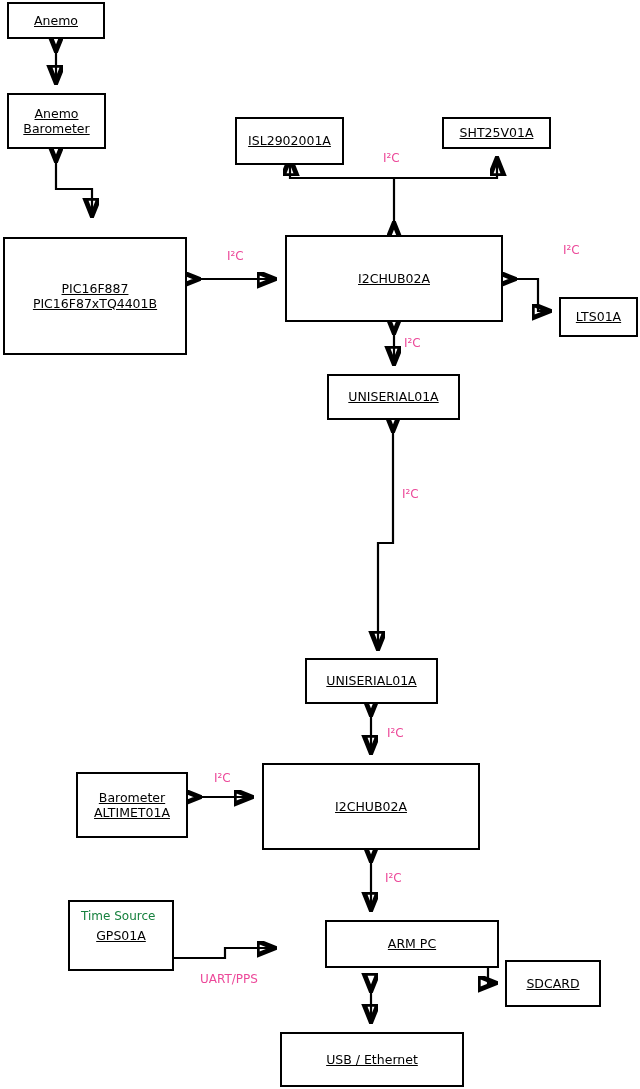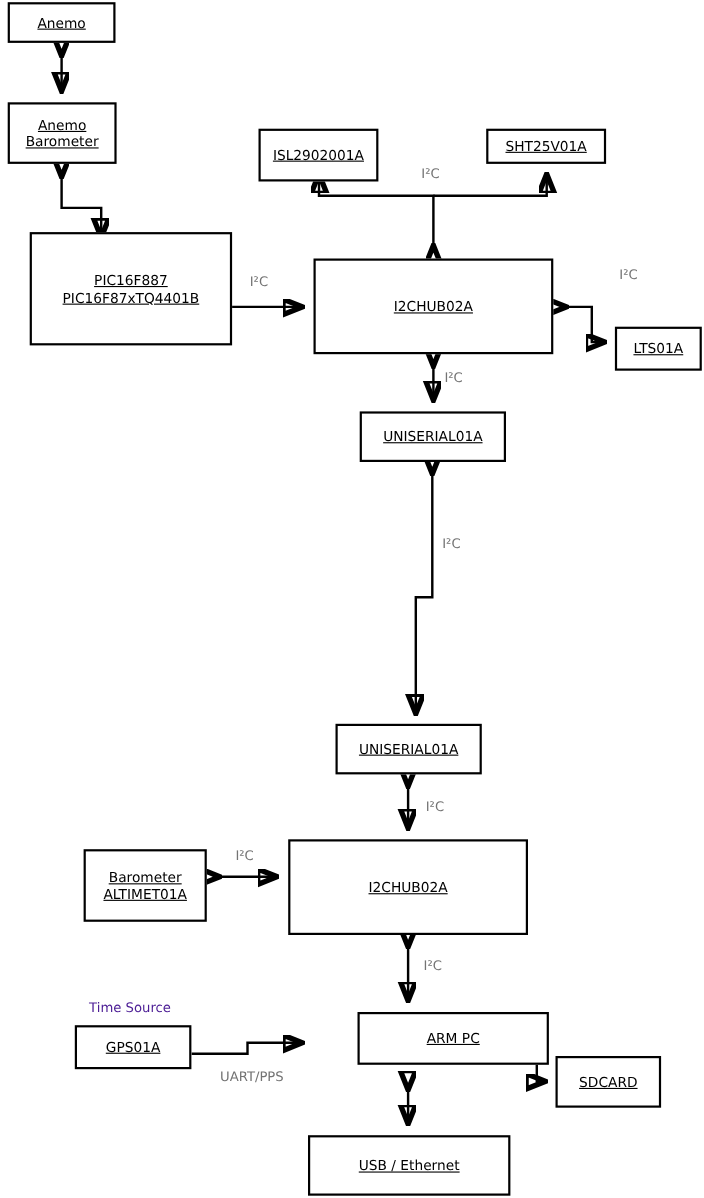--- a/index.html
+++ b/index.html
@@ -26,29 +26,29 @@
     text-align:center;
     line-height:1.22;
     color:#000000;
     font-size:12.5px;
     z-index:3;
   }
   .node .lbl{display:block;text-decoration:underline;}
   .node .lbl .l2{display:block;}
   .edge-label{
     position:absolute;
-    color:#737373;
+    color:#ec4899;
     font-size:12px;
     white-space:nowrap;
     z-index:4;
     background:transparent;
   }
   .free-label{
     position:absolute;
-    color:#4c1d95;
+    color:#15803d;
     font-size:12px;
     white-space:nowrap;
     z-index:4;
     text-align:right;
   }
   svg#wires{
     position:absolute;
     left:0;top:0;
     width:640px;height:1089px;
     z-index:1;
@@ -130,21 +130,21 @@
     <span class="lbl">Anemo</span>
   </div>
 
   <div class="node" style="left:7px;top:93px;width:99px;height:56px;">
     <span class="lbl">
       <span>Anemo</span>
       <span class="l2">Barometer</span>
     </span>
   </div>
 
-  <div class="node" style="left:3px;top:211px;width:184px;height:103px;margin-left:24px;">
+  <div class="node" style="left:3px;top:237px;width:184px;height:118px;">
     <span class="lbl">
       <span>PIC16F887</span>
       <span class="l2">PIC16F87xTQ4401B</span>
     </span>
   </div>
 
   <div class="node" style="left:235px;top:117px;width:109px;height:48px;">
     <span class="lbl">ISL2902001A</span>
   </div>
 
@@ -176,21 +176,21 @@
     <span class="lbl">
       <span>Barometer</span>
       <span class="l2">ALTIMET01A</span>
     </span>
   </div>
 
   <div class="node" style="left:285px;top:920px;width:174px;height:48px;margin-left:40px;">
     <span class="lbl">ARM PC</span>
   </div>
 
-  <div class="node" style="left:68px;top:932px;width:106px;height:40px;">
+  <div class="node" style="left:68px;top:900px;width:106px;height:71px;">
     <span class="lbl">GPS01A</span>
   </div>
 
   <div class="node" style="left:505px;top:960px;width:96px;height:47px;">
     <span class="lbl">SDCARD</span>
   </div>
 
   <div class="node" style="left:280px;top:1032px;width:184px;height:55px;justify-content:center;">
     <span class="lbl">USB / Ethernet</span>
   </div>

